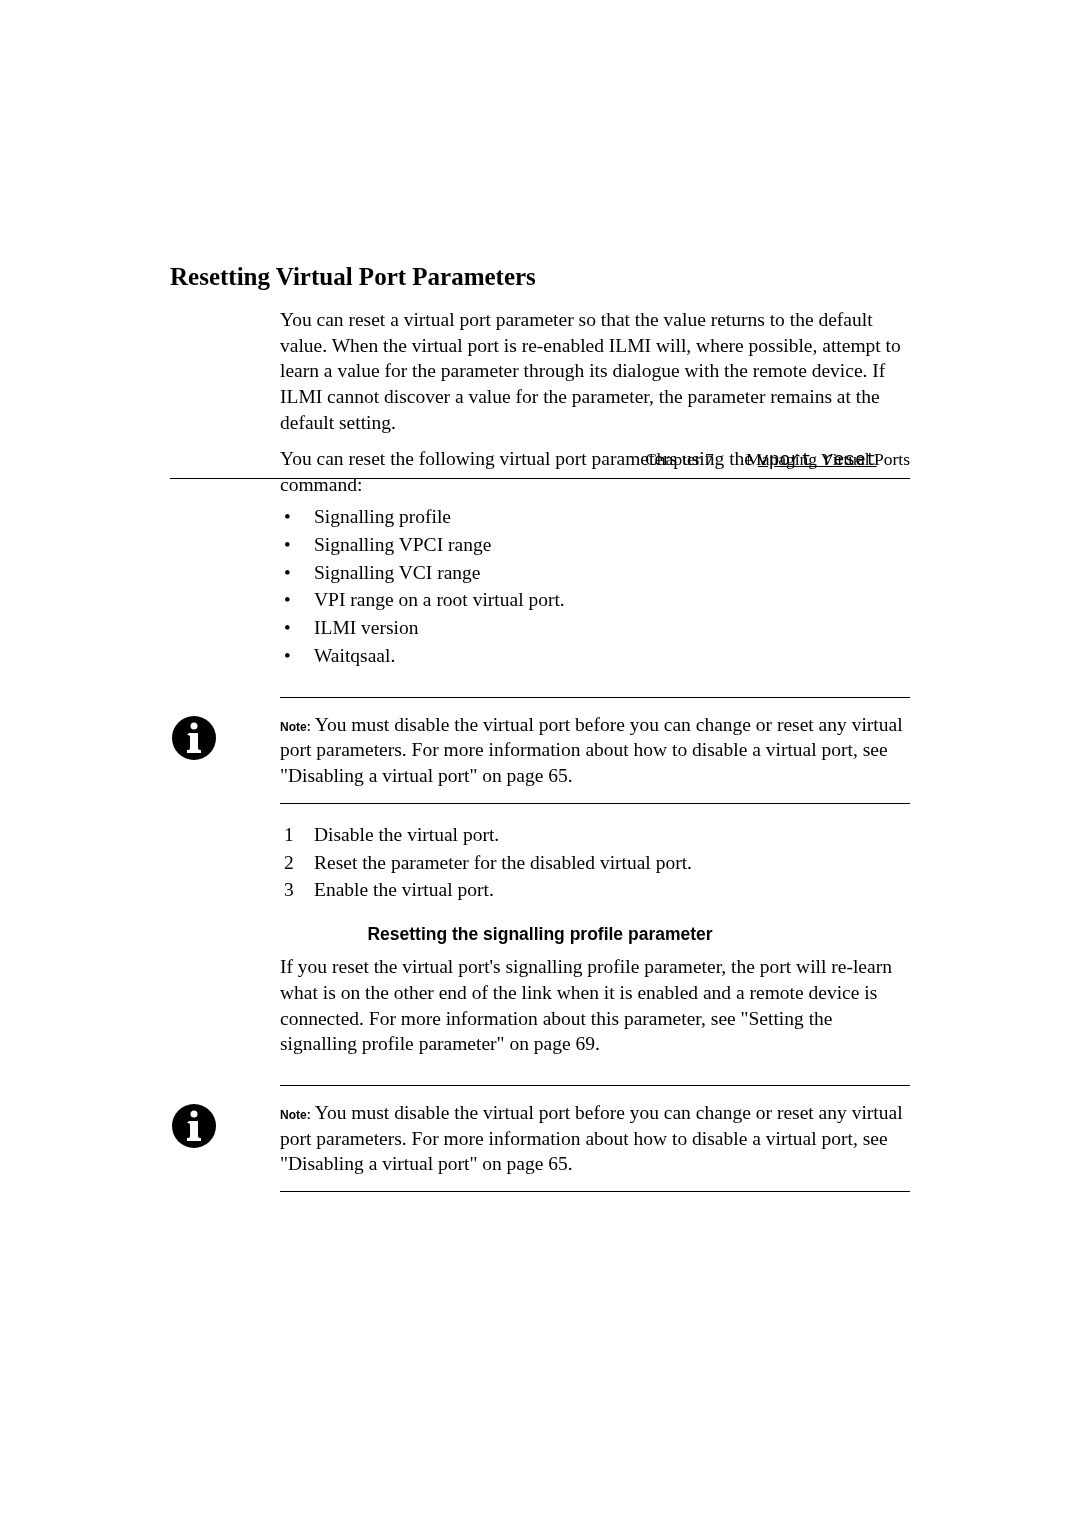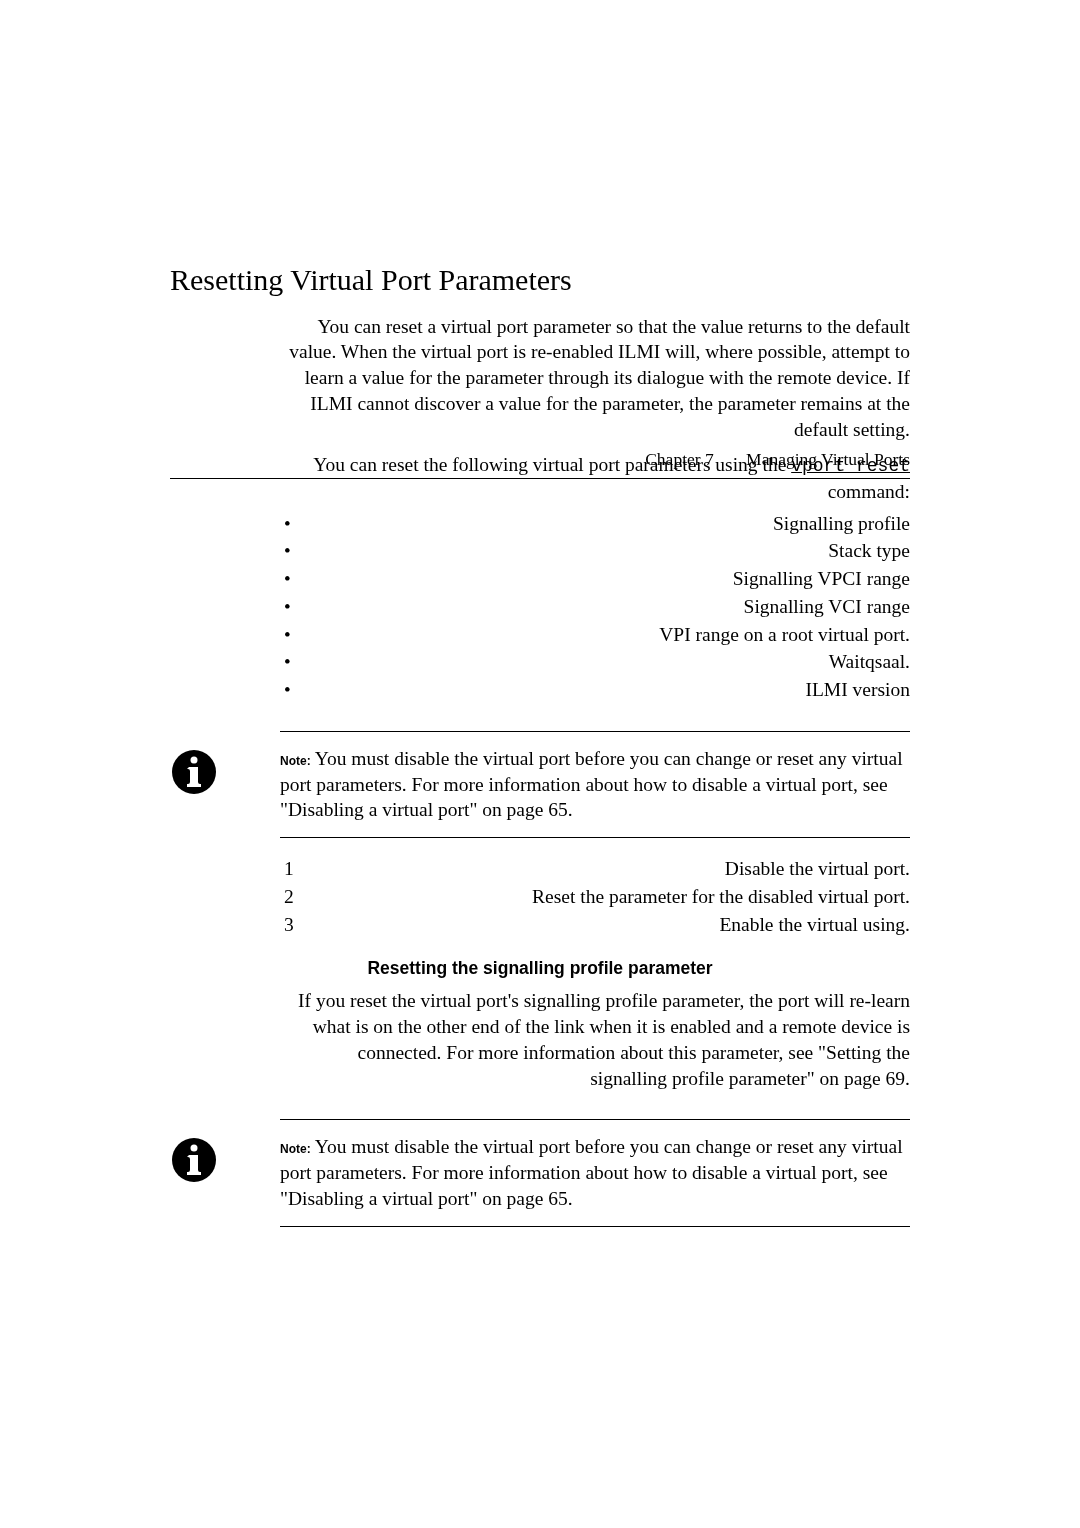--- a/index.html
+++ b/index.html
@@ -32,27 +32,26 @@
   }
   .top-rule {
     position: absolute;
     top: 218px;
     left: 170px;
     right: 170px;
     border-top: 1.5px solid #000;
   }
   .h1 {
     margin-top: 260px;
-    font-size: 30px;
-    font-weight: 400;
+    font-size: 25px;
+    font-weight: 700;
     margin-bottom: 14px;
   }
   .body-indent {
     margin-left: 110px;
-    text-align: right;
   }
   .para {
     margin: 0 0 6px 0;
   }
   .para.gap-above {
     margin-top: 10px;
   }
   ul.bullets {
     list-style: none;
     padding: 0;
@@ -144,26 +143,25 @@
 
   <div class="h1">Resetting Virtual Port Parameters</div>
 
   <div class="body-indent">
     <p class="para">You can reset a virtual port parameter so that the value returns to the default value. When the virtual port is re-enabled ILMI will, where possible, attempt to learn a value for the parameter through its dialogue with the remote device. If ILMI cannot discover a value for the parameter, the parameter remains at the default setting.</p>
     <p class="para gap-above">
       <span>You can reset the following virtual port parameters using the </span><span class="mono">vport reset</span><span> command:</span>
     </p>
     <ul class="bullets">
       <li>Signalling profile</li>
-      <li>Stack type</li>
       <li>Signalling VPCI range</li>
       <li>Signalling VCI range</li>
       <li>VPI range on a root virtual port.</li>
+      <li>ILMI version</li>
       <li>Waitqsaal.</li>
-      <li>ILMI version</li>
     </ul>
   </div>
 
   <div class="note-block">
     <div class="note-rule"></div>
     <div class="note-row">
       <div class="note-icon-wrap">
         <svg class="info-icon" width="48" height="48" viewBox="0 0 48 48">
           <circle cx="24" cy="24" r="22" fill="#000"></circle>
           <circle cx="24" cy="12" r="3.5" fill="#fff"></circle>
@@ -174,21 +172,21 @@
         <span class="note-label">Note:</span><span> You must disable the virtual port before you can change or reset any virtual port parameters. For more information about how to disable a virtual port, see "Disabling a virtual port" on page 65.</span>
       </div>
     </div>
     <div class="note-rule"></div>
   </div>
 
   <div class="body-indent">
     <ol class="steps">
       <li>Disable the virtual port.</li>
       <li>Reset the parameter for the disabled virtual port.</li>
-      <li>Enable the virtual using.</li>
+      <li>Enable the virtual port.</li>
     </ol>
   </div>
 
   <div class="h2">Resetting the signalling profile parameter</div>
 
   <div class="body-indent">
     <p class="para">If you reset the virtual port's signalling profile parameter, the port will re-learn what is on the other end of the link when it is enabled and a remote device is connected. For more information about this parameter, see "Setting the signalling profile parameter" on page 69.</p>
   </div>
 
   <div class="note-block">

